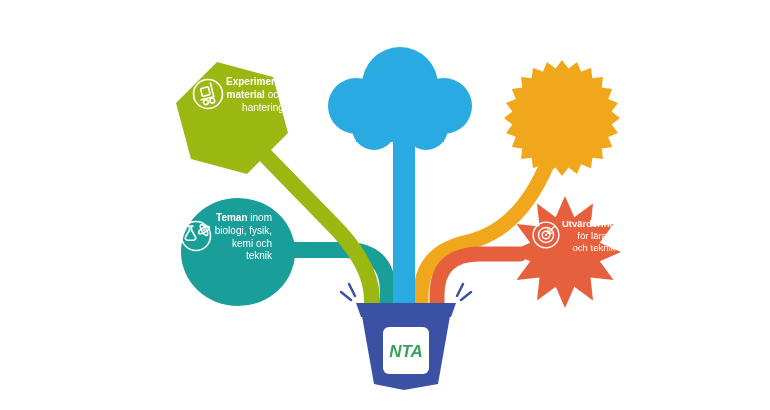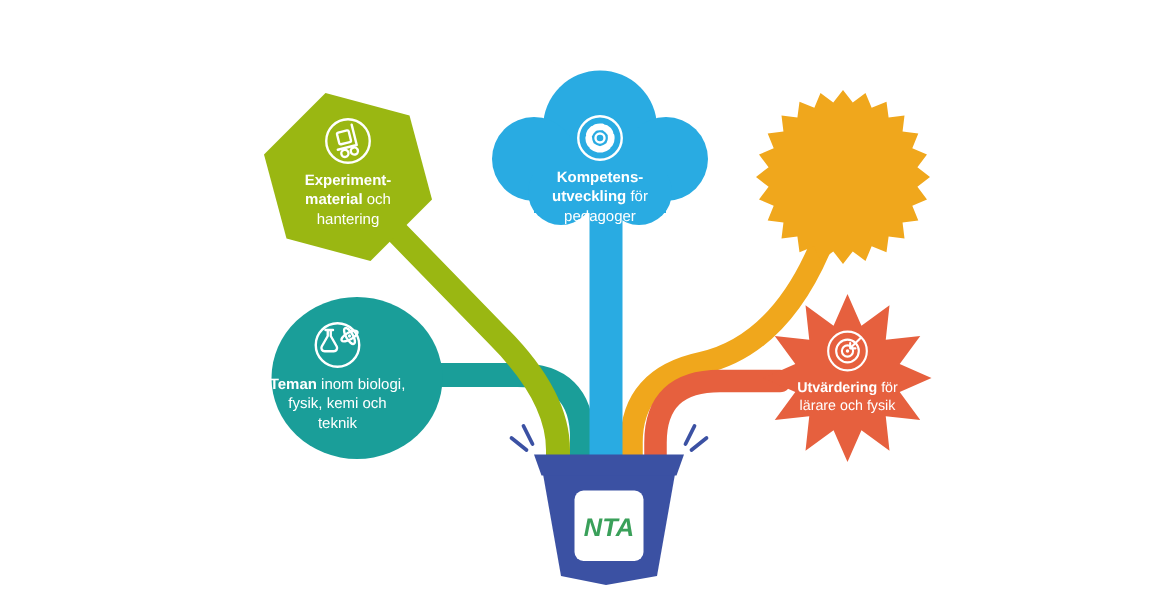--- a/index.html
+++ b/index.html
@@ -3,22 +3,22 @@
 <meta charset="utf-8">
 <style>
   html,body { margin:0; padding:0; background:#ffffff; }
   .stage {
     position:relative; width:770px; height:410px; margin:0 auto;
     background:#ffffff; overflow:hidden;
     font-family:"Liberation Sans", sans-serif;
   }
   .stage svg.scene { position:absolute; left:0; top:0; }
   .badge {
-    position:absolute; display:flex; flex-direction:column; align-items:center;
-    text-align:center; color:#ffffff; pointer-events:none;
+    position:absolute; display:flex; align-items:center;
+    text-align:right; color:#ffffff; pointer-events:none;
   }
   .badge .icon-wrap { line-height:0; margin-bottom:3px; }
   .badge-text { font-size:10px; line-height:1.28; }
   .badge-text strong { font-weight:bold; }
   svg text { font-family:"Liberation Sans", sans-serif; }
   .icon { stroke:#ffffff; fill:none; stroke-width:1.6; stroke-linecap:round; stroke-linejoin:round; }
   .icon .fillw { fill:#ffffff; stroke:none; }
 </style>
 </head>
 <body>
@@ -75,33 +75,20 @@
           <circle cx="2.5" cy="7.5" r="2.4"></circle>
         </g>
       </svg>
     </span>
     <div class="badge-text">
       <strong>Experiment-material</strong>
       <span>och hantering</span>
     </div>
   </div>
 
-  <div class="badge" style="left:358px; top:74px; width:84px;">
-    <span class="icon-wrap">
-      <svg class="icon" width="36" height="36" viewBox="-18 -18 36 36">
-        <circle r="14.5"></circle>
-        <circle r="7.5" stroke-width="4.5" stroke-dasharray="3.9 2.6"></circle>
-        <circle r="3"></circle>
-      </svg>
-    </span>
-    <div class="badge-text">
-      <strong>Kompetens-utveckling</strong>
-      <span>för pedagoger</span>
-    </div>
-  </div>
 
 
   <div class="badge" style="left:178px; top:212px; width:94px;">
     <span class="icon-wrap">
       <svg class="icon" width="36" height="36" viewBox="-18 -18 36 36">
         <circle r="14.5"></circle>
         <path d="M-8,-10 h5 M-6.5,-10 v4 l-4,7 a2.2,2.2 0 0 0 2,3.2 h6 a2.2,2.2 0 0 0 2,-3.2 l-4,-7 v-4"></path>
         <g transform="translate(8,-6)">
           <ellipse rx="6" ry="2.3" transform="rotate(-30)"></ellipse>
           <ellipse rx="6" ry="2.3" transform="rotate(60)"></ellipse>
@@ -120,17 +107,17 @@
       <svg class="icon" width="32" height="32" viewBox="-18 -18 36 36">
         <circle r="14.5"></circle>
         <circle r="8.5"></circle>
         <circle r="4.2"></circle>
         <circle r="1.3" class="fillw"></circle>
         <path d="M10,-10 L2,-2 M2,-2 l0,-4 M2,-2 l4,0"></path>
       </svg>
     </span>
     <div class="badge-text" style="font-size:9.5px;">
       <strong>Utvärdering</strong>
-      <span>för lärare och fysik</span>
+      <span>för lärare och teknik</span>
     </div>
   </div>
 
 </div>
 
 </body></html>

